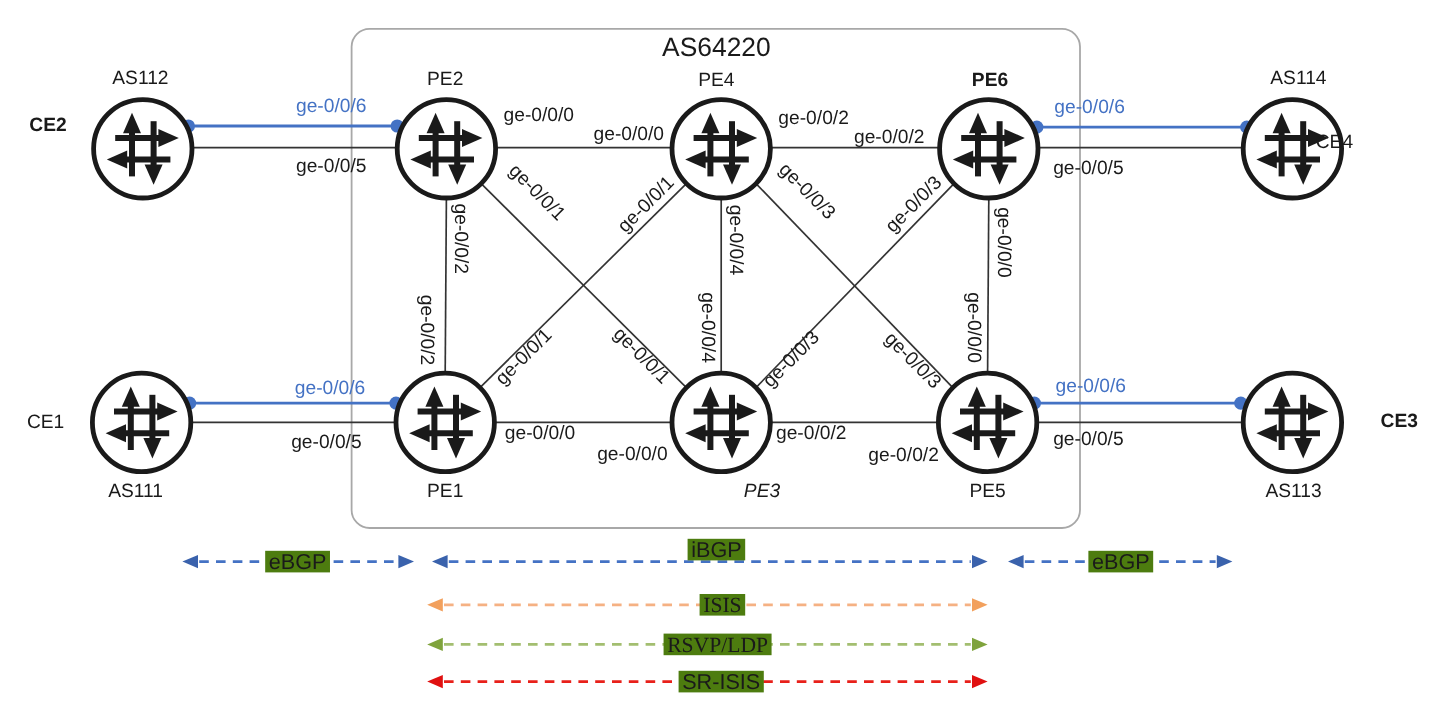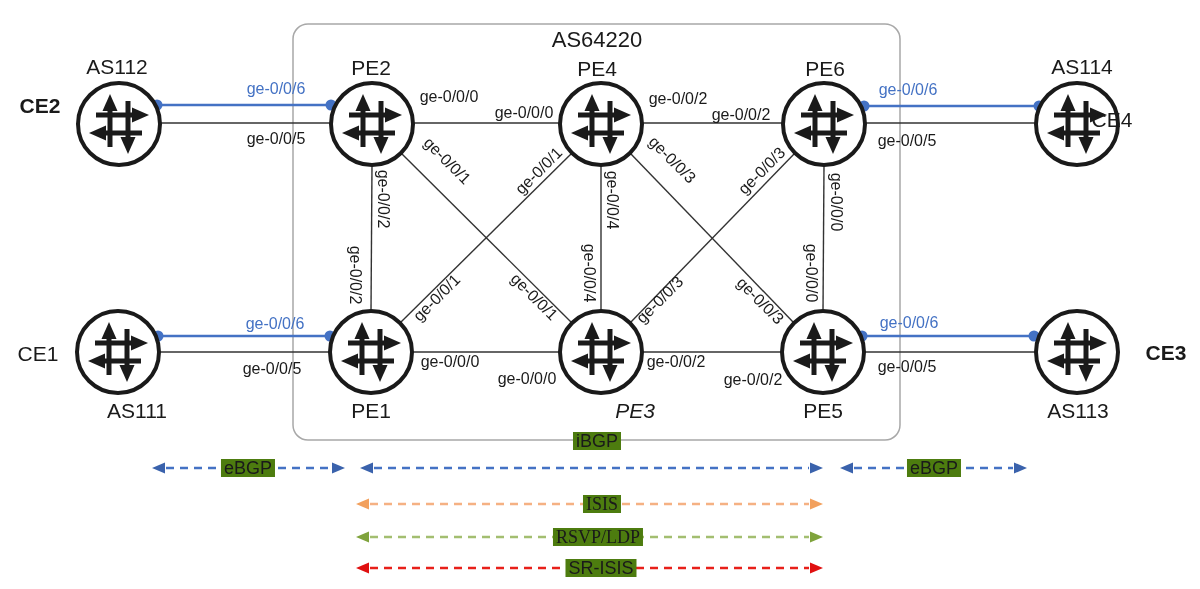--- a/index.html
+++ b/index.html
@@ -1,21 +1,21 @@
 <!DOCTYPE html>
 <html><head>
 <meta charset="utf-8">
 <style>
   html,body{margin:0;padding:0;background:#fff;}
   .stage{position:relative;width:1200px;height:589px;background:#fff;overflow:hidden;
          font-family:"Liberation Sans",sans-serif;}
   .stage svg{position:absolute;left:0;top:0;}
   .lbl{position:absolute;white-space:nowrap;font-size:16px;color:#1a1a1a;
        transform:translate(-50%,-50%);line-height:1;}
-  .node{font-size:21px;}
+  .node{font-size:16px;}
   .title{font-size:22px;}
   .blue{color:#4472C4;}
   .vert{transform:translate(-50%,-50%) rotate(90deg);}
   .d45{transform:translate(-50%,-50%) rotate(45deg);}
   .dm45{transform:translate(-50%,-50%) rotate(-45deg);}
   .legend-lbl{font-size:18px;background:#4d7c0f;padding:0 3px;}
 </style>
 </head>
 <body>
 
@@ -124,29 +124,29 @@
     <polygon points="356,568 369,562.5 369,573.5" fill="#E01010"></polygon>
     <polygon points="823,568 810,562.5 810,573.5" fill="#E01010"></polygon>
   </g>
 </svg>
 
 <div class="lbl title" style="left:597px;top:40px;">AS64220</div>
 
 <div class="lbl node" style="left:40px;top:105px;font-weight:bold;">CE2</div>
 <div class="lbl node" style="left:117px;top:66px;">AS112</div>
 <div class="lbl node" style="left:38px;top:353px;">CE1</div>
-<div class="lbl node" style="left:113px;top:410px;margin-left:24px;">AS111</div>
+<div class="lbl node" style="left:113px;top:410px;">AS111</div>
 <div class="lbl node" style="left:1112px;top:119px;">CE4</div>
 <div class="lbl node" style="left:1082px;top:66px;">AS114</div>
 <div class="lbl node" style="left:1166px;top:352px;font-weight:bold;">CE3</div>
 <div class="lbl node" style="left:1078px;top:410px;">AS113</div>
 
 <div class="lbl node" style="left:371px;top:67px;">PE2</div>
 <div class="lbl node" style="left:597px;top:68px;">PE4</div>
-<div class="lbl node" style="left:825px;top:68px;">PE6</div>
+<div class="lbl node" style="left:825px;top:68px;font-weight:bold;">PE6</div>
 <div class="lbl node" style="left:371px;top:410px;">PE1</div>
 <div class="lbl node" style="left:635px;top:410px;font-style:italic;">PE3</div>
 <div class="lbl node" style="left:823px;top:410px;">PE5</div>
 
 <div class="lbl blue" style="left:276px;top:89px;">ge-0/0/6</div>
 <div class="lbl" style="left:276px;top:139px;">ge-0/0/5</div>
 <div class="lbl blue" style="left:275px;top:324px;">ge-0/0/6</div>
 <div class="lbl" style="left:272px;top:369px;">ge-0/0/5</div>
 <div class="lbl blue" style="left:908px;top:90px;">ge-0/0/6</div>
 <div class="lbl" style="left:907px;top:141px;">ge-0/0/5</div>
@@ -172,19 +172,19 @@
 <div class="lbl d45" style="left:447px;top:161px;">ge-0/0/1</div>
 <div class="lbl d45" style="left:534px;top:297px;">ge-0/0/1</div>
 <div class="lbl dm45" style="left:437px;top:298px;">ge-0/0/1</div>
 <div class="lbl dm45" style="left:539px;top:171px;">ge-0/0/1</div>
 <div class="lbl d45" style="left:672px;top:160px;">ge-0/0/3</div>
 <div class="lbl d45" style="left:760px;top:301px;">ge-0/0/3</div>
 <div class="lbl dm45" style="left:660px;top:300px;">ge-0/0/3</div>
 <div class="lbl dm45" style="left:762px;top:171px;">ge-0/0/3</div>
 
 <div class="lbl legend-lbl" style="left:248px;top:468px;">eBGP</div>
-<div class="lbl legend-lbl" style="left:597px;top:441px;">iBGP</div>
+<div class="lbl legend-lbl" style="left:597px;top:458px;">iBGP</div>
 <div class="lbl legend-lbl" style="left:934px;top:468px;">eBGP</div>
 <div class="lbl legend-lbl" style="left:602px;top:504px;font-family:Liberation Serif, serif;">ISIS</div>
 <div class="lbl legend-lbl" style="left:598px;top:537px;font-family:Liberation Serif, serif;">RSVP/LDP</div>
 <div class="lbl legend-lbl" style="left:601px;top:568px;">SR-ISIS</div>
 
 </div>
 
 </body></html>

